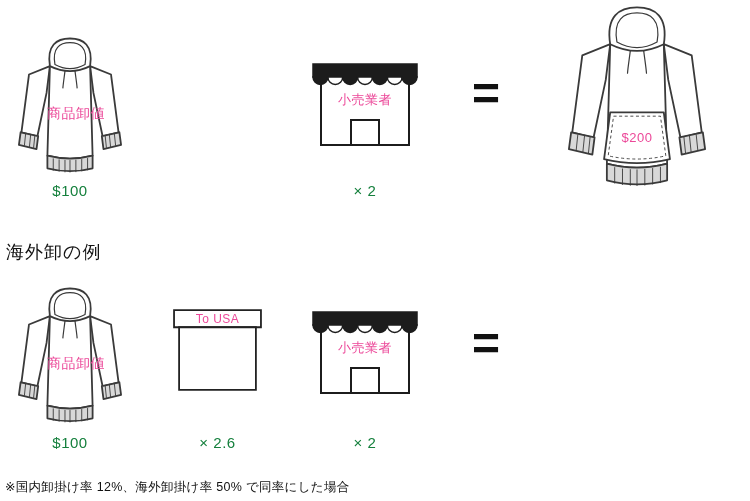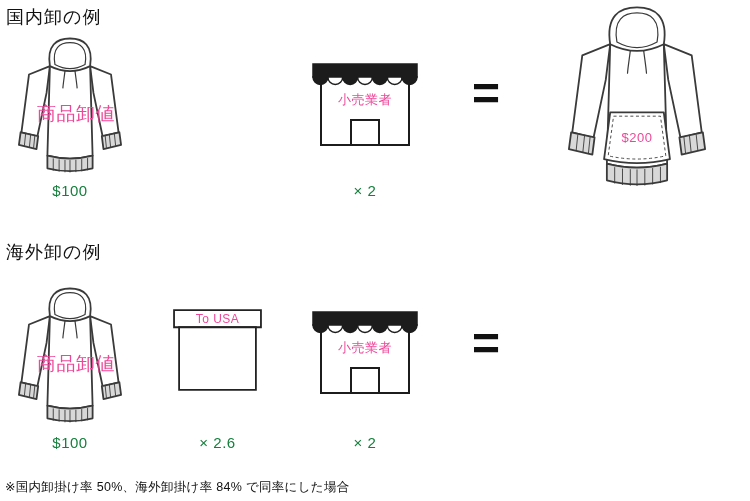--- a/index.html
+++ b/index.html
@@ -26,21 +26,21 @@
   .fig svg { display:block; width:100%; height:100%; }
   path, rect { vector-effect: non-scaling-stroke; }
   .overlay {
     position:absolute;
     transform:translate(-50%,-50%);
     white-space:nowrap;
     color:#ec4899;
     text-align:center;
     line-height:1.25;
   }
-  .garment-label { font-size:19px; letter-spacing:0.5px;padding-left:12px; }
+  .garment-label { font-size:14px; letter-spacing:0.5px;padding-left:12px; }
   .store-label   { font-size:13px; letter-spacing:0.5px; }
   .price-caption, .mult-caption {
     font-size:15px;
     text-align:center;
     color:#15803d;
     letter-spacing:0.5px;
   }
   .pocket-price { font-size:13px; letter-spacing:0.5px; }
   .equals {
     font-size:48px;
@@ -107,21 +107,20 @@
 
     <g id="box-shape">
       <rect x="3" y="8" width="86" height="17" fill="#ffffff" stroke="#222222" stroke-width="1.8"></rect>
       <rect x="8" y="25" width="76" height="62" fill="#ffffff" stroke="#222222" stroke-width="1.8"></rect>
     </g>
   </defs>
 </svg>
 
 <div class="canvas">
 
-  <div class="abs section-title" style="left:6px; top:5px;">国内卸の例</div>
 
   <div class="fig" style="left:10px; top:36px; width:120px; height:144px;">
     <svg viewBox="0 0 140 172">
         <use href="#hoodie-plain"></use>
       </svg>
     <span class="overlay garment-label" style="left:50%; top:54%;">商品卸値</span>
   </div>
   <div class="abs price-caption" style="left:10px; top:182px; width:120px;">$100</div>
 
   <div class="fig" style="left:307px; top:50px; width:116px; height:112px;">
@@ -164,15 +163,15 @@
     <svg viewBox="0 0 116 112">
         <use href="#store-shape"></use>
       </svg>
     <span class="overlay store-label" style="left:50%; top:45%;">小売業者</span>
   </div>
   <div class="abs mult-caption" style="left:307px; top:434px; width:116px;">× 2</div>
 
   <div class="abs equals" style="left:472px; top:320px;">=</div>
 
 
-  <div class="abs footnote" style="left:5px; top:479px;">※国内卸掛け率 50%、海外卸掛け率 84% で同率にした場合</div>
+  <div class="abs footnote" style="left:5px; top:479px;">※国内卸掛け率 12%、海外卸掛け率 50% で同率にした場合</div>
 
 </div>
 
 </body></html>

